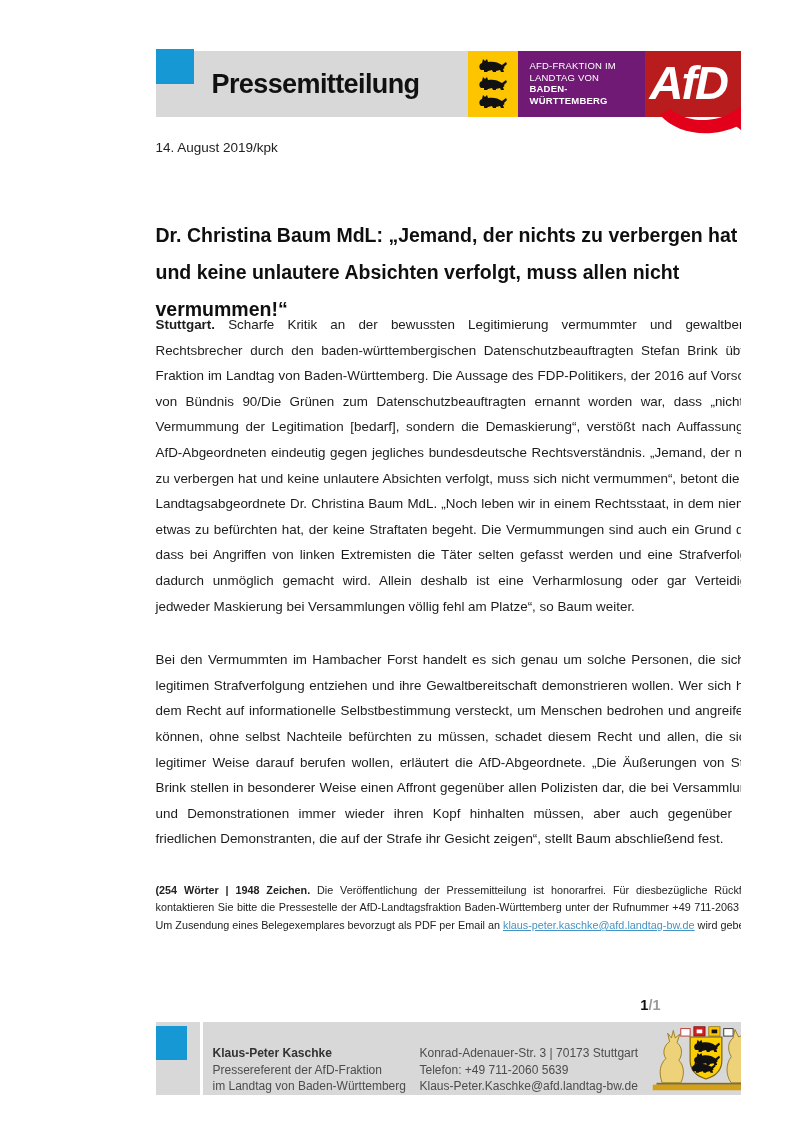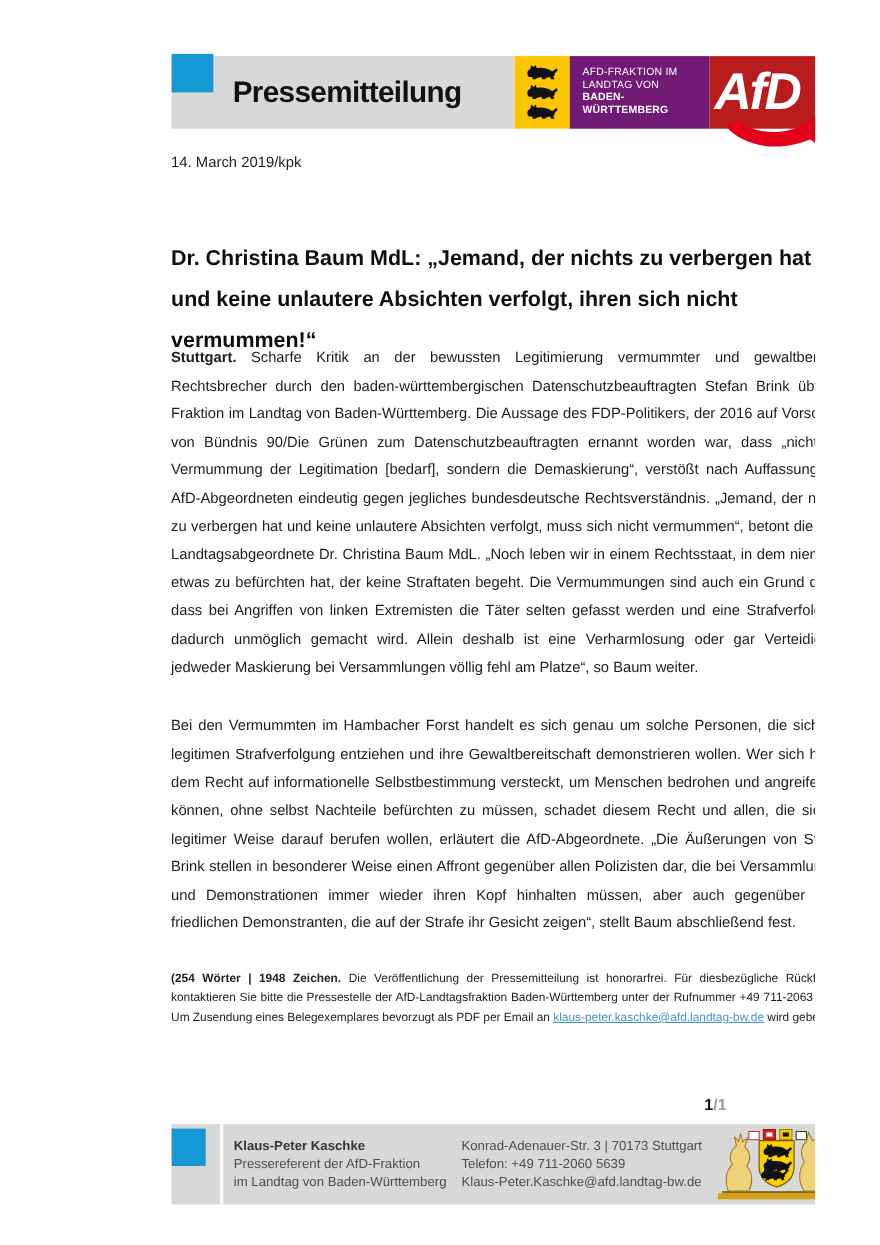--- a/index.html
+++ b/index.html
@@ -36,21 +36,21 @@
 
   
   .page-num { position:absolute; top:997px; right:80px; font-size:14.5px; font-weight:700; }
   .page-num .cur { color:#111; }
   .page-num .tot { color:#9a9a9a; }
 
   
   .footer { position:absolute; left:96px; top:1022px; width:614px; height:73px; background:#d8d8d8; }
   .footer .sq { position:absolute; left:0; top:4px; width:31px; height:34px; background:#1598d4; }
   .footer .rule { position:absolute; left:44px; top:0; width:3px; height:73px; background:#fff; }
-  .f-col { position:absolute; top:11px; font-size:12px; line-height:16.5px; color:#4c4c4c; white-space:nowrap; }
+  .f-col { position:absolute; top:23px; font-size:12px; line-height:16.5px; color:#4c4c4c; white-space:nowrap; }
   .f-col.left { left:57px; }
   .f-col.right { left:264px; }
   .f-col .name { font-weight:700; color:#333; }
   .coat { position:absolute; right:0px; top:1px; }
 </style>
 </head>
 <body>
 
 <div class="page">
 
@@ -81,23 +81,23 @@
 
     <div class="afd-block">
       <span class="afd-wordmark">AfD</span>
       <svg class="afd-arrow" width="122" height="74" viewBox="0 0 122 74">
         <path d="M4 42 C22 62 56 66 84 52 L76 40 C56 50 32 50 14 36 Z" fill="#e2001a"></path>
         <path d="M68 44 L114 16 94 64 Z" fill="#e2001a"></path>
       </svg>
     </div>
   </div>
 
-  <div class="date-line">14. March 2019/kpk</div>
+  <div class="date-line">14. August 2019/kpk</div>
 
-  <h1 class="doc-title">Dr. Christina Baum MdL: „Jemand, der nichts zu verbergen hat und keine unlautere Absichten verfolgt, ihren sich nicht vermummen!“</h1>
+  <h1 class="doc-title">Dr. Christina Baum MdL: „Jemand, der nichts zu verbergen hat und keine unlautere Absichten verfolgt, muss allen nicht vermummen!“</h1>
 
   <section class="content">
     <p class="body-p p1"><span class="lead">Stuttgart.</span><span> Scharfe Kritik an der bewussten Legitimierung vermummter und gewaltbereiter Rechtsbrecher durch den baden-württembergischen Datenschutzbeauftragten Stefan Brink übt die Fraktion im Landtag von Baden-Württemberg. Die Aussage des FDP-Politikers, der 2016 auf Vorschlag von Bündnis 90/Die Grünen zum Datenschutzbeauftragten ernannt worden war, dass „nicht die Vermummung der Legitimation [bedarf], sondern die Demaskierung“, verstößt nach Auffassung der AfD-Abgeordneten eindeutig gegen jegliches bundesdeutsche Rechtsverständnis. „Jemand, der nichts zu verbergen hat und keine unlautere Absichten verfolgt, muss sich nicht vermummen“, betont die AfD-Landtagsabgeordnete Dr. Christina Baum MdL. „Noch leben wir in einem Rechtsstaat, in dem niemand etwas zu befürchten hat, der keine Straftaten begeht. Die Vermummungen sind auch ein Grund dafür, dass bei Angriffen von linken Extremisten die Täter selten gefasst werden und eine Strafverfolgung dadurch unmöglich gemacht wird. Allein deshalb ist eine Verharmlosung oder gar Verteidigung jedweder Maskierung bei Versammlungen völlig fehl am Platze“, so Baum weiter.</span></p>
 
 
     <p class="body-p p2">Bei den Vermummten im Hambacher Forst handelt es sich genau um solche Personen, die sich der legitimen Strafverfolgung entziehen und ihre Gewaltbereitschaft demonstrieren wollen. Wer sich hinter dem Recht auf informationelle Selbstbestimmung versteckt, um Menschen bedrohen und angreifen zu können, ohne selbst Nachteile befürchten zu müssen, schadet diesem Recht und allen, die sich in legitimer Weise darauf berufen wollen, erläutert die AfD-Abgeordnete. „Die Äußerungen von Stefan Brink stellen in besonderer Weise einen Affront gegenüber allen Polizisten dar, die bei Versammlungen und Demonstrationen immer wieder ihren Kopf hinhalten müssen, aber auch gegenüber allen friedlichen Demonstranten, die auf der Strafe ihr Gesicht zeigen“, stellt Baum abschließend fest.</p>
 
     <p class="fine"><span class="lead">(254 Wörter | 1948 Zeichen.</span><span> Die Veröffentlichung der Pressemitteilung ist honorarfrei. Für diesbezügliche Rückfragen kontaktieren Sie bitte die Pressestelle der AfD-Landtagsfraktion Baden-Württemberg unter der Rufnummer +49 711-2063 5639. Um Zusendung eines Belegexemplares bevorzugt als PDF per Email an </span><a class="mail-link">klaus-peter.kaschke@afd.landtag-bw.de</a><span> wird gebeten.)</span></p>
   </section>
 

